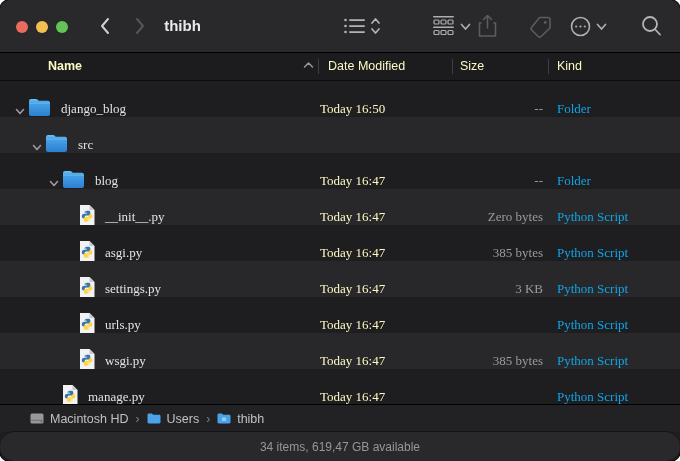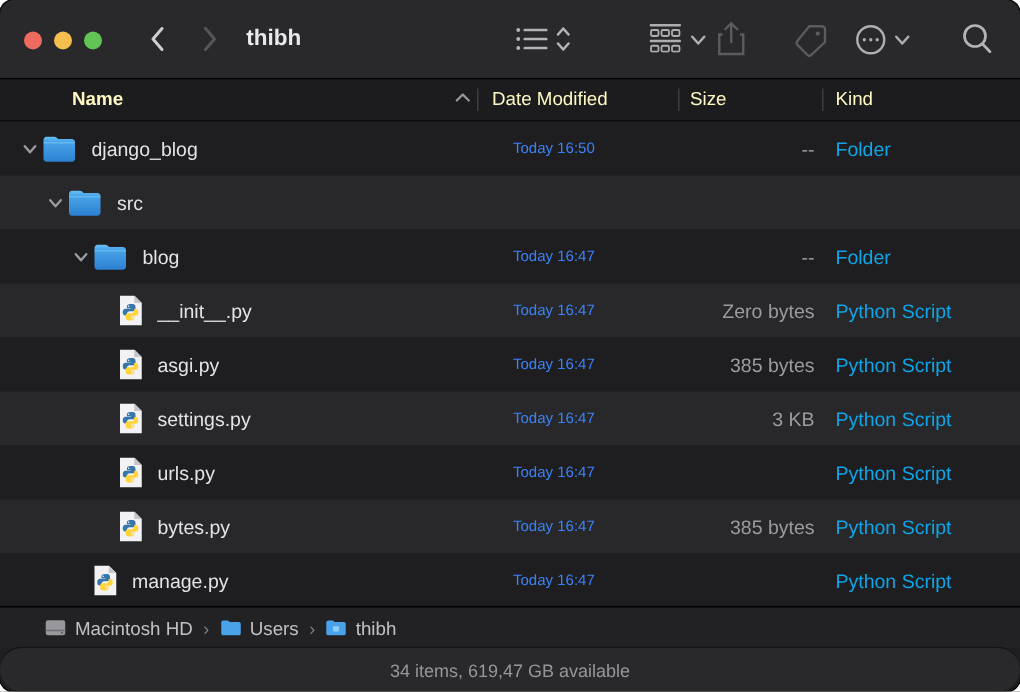--- a/index.html
+++ b/index.html
@@ -16,27 +16,27 @@
   .tb-icon{position:absolute;top:15px;}
   
   .colheader{position:relative;height:27px;background:#1c1c1e;border-bottom:1px solid #0b0b0d;}
   .colheader .hdr{position:absolute;top:6px;font-size:12.5px;color:#fef9c3;}
   .hdr-name{left:48px;color:#dcdcde;font-weight:bold;}
   .hdr-date{left:328px;} .hdr-size{left:460px;} .hdr-kind{left:557px;}
   .sort-chevron{position:absolute;left:303px;top:8px;}
   .col-div{position:absolute;top:6px;width:1px;height:15px;background:#3e3e41;}
   
   .rows{background:#1e1e20;}
-  .row{position:relative;height:36px;display:flex;align-items:center;background:#1e1e20;}
+  .row{position:relative;height:36px;display:flex;align-items:flex-end;background:#1e1e20;font-family:Liberation Serif, serif;}
   .row.alt{background:#28282a;}
   .indent{display:block;height:1px;flex:0 0 auto;}
   .disclosure{flex:0 0 16px;margin-top:2px;}
   .icon-slot{flex:0 0 auto;margin-right:10px;display:flex;align-items:center;}
   .fname{font-size:13px;color:#e3e3e5;white-space:nowrap;}
-  .fdate{position:absolute;left:342px;font-size:10px;color:#3b82f6;}
+  .fdate{position:absolute;left:320px;font-size:13px;color:#fef9c3;}
   .fsize{position:absolute;left:452px;width:91px;text-align:right;font-size:13px;color:#9b9ba0;}
   .fkind{position:absolute;left:557px;font-size:13px;color:#0ea5e9;}
   .annotation{position:absolute;left:153px;top:5px;height:26px;line-height:26px;
               padding:0 9px;border-radius:5px;background:#f8e2e2;color:#e53e43;
               font-size:17px;font-weight:bold;white-space:nowrap;}
   
   .pathbar{position:absolute;left:0;right:0;bottom:29px;height:27px;background:#222224;
            border-top:1px solid #000;display:flex;align-items:center;padding-left:30px;}
   .crumb{display:flex;align-items:center;gap:6px;font-size:12.5px;color:#c1c1c5;}
   .crumb-sep{color:#808085;font-size:12px;margin:0 7px;}
@@ -305,21 +305,21 @@
     <path d="M1 0 H10.5 L15.5 5 V20 H1 Z" fill="#f2f2f4"></path>
     <path d="M10.5 0 L15.5 5 H10.5 Z" fill="#c6c6ca"></path>
     <g transform="translate(1.8,5.2) scale(0.52)">
       <path fill="#3776ab" d="M12 1c-3.2 0-4.7 1.4-4.7 3.1v2.1h4.9v.9H5.4C3.3 7.1 2 8.8 2 11.5s1.3 4.3 3.4 4.3h2v-2.7c0-1.7 1.6-3 3.4-3h4.7c1.6 0 2.8-1.3 2.8-2.9V4.1C18.3 2.3 16.7 1 15 1z"></path>
       <circle cx="9.6" cy="3.9" r="1" fill="#ffffff"></circle>
       <path fill="#ffd43b" d="M12 22c3.2 0 4.7-1.4 4.7-3.1v-2.1h-4.9v-.9h6.8c2.1 0 3.4-1.7 3.4-4.4s-1.3-4.3-3.4-4.3h-2v2.7c0 1.7-1.6 3-3.4 3H8.5c-1.6 0-2.8 1.3-2.8 2.9v3.1C5.7 20.7 7.3 22 9 22z"></path>
       <circle cx="14.4" cy="19.1" r="1" fill="#ffffff"></circle>
     </g>
   </svg>
         </span>
-    <span class="fname">bytes.py</span>
+    <span class="fname">wsgi.py</span>
     <span class="fdate">Today 16:47</span>
     <span class="fsize">385 bytes</span>
     <span class="fkind">Python Script</span>
 
   </div>
       <div class="row">
     <span class="indent" style="width: 46px;"></span>
     <svg class="disclosure" width="16" height="10" viewBox="0 0 16 10" style="visibility: hidden;">
       <path d="M4.5 2.5 L8 6.5 L11.5 2.5" stroke="#9a9aa0" stroke-width="1.6" fill="none" stroke-linecap="round" stroke-linejoin="round"></path>
     </svg>

